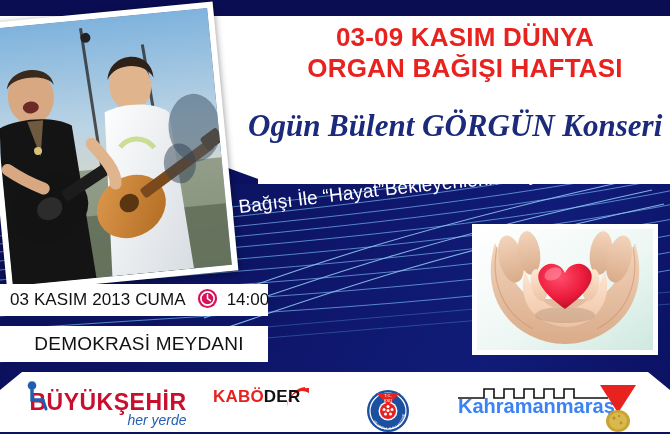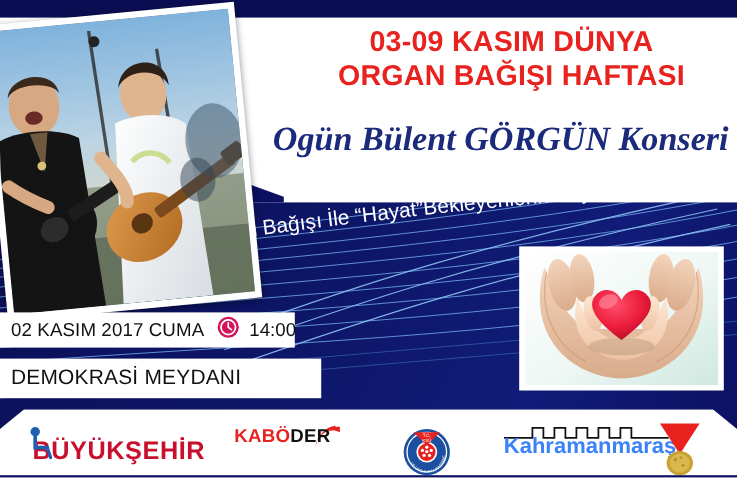--- a/index.html
+++ b/index.html
@@ -68,22 +68,22 @@
   
   .date-box{
     position:absolute;left:0;top:284px;width:268px;height:32px;
     background:#ffffff;display:flex;align-items:center;
   }
   .date-box .date-text{font-size:17px;color:#111;padding-left:10px;letter-spacing:.1px;white-space:nowrap;}
   .date-box .clock{margin-left:11px;flex:0 0 auto;}
   .date-box .time-text{font-size:17px;color:#111;margin-left:9px;white-space:nowrap;}
 
   .venue-box{
-    position:absolute;left:0;top:326px;width:292px;height:36px;
-    background:#ffffff;display:flex;align-items:center;
+    position:absolute;left:0;top:326px;width:268px;height:36px;
+    background:#ffffff;display:flex;align-items:center;justify-content:center;
   }
   .venue-box span{font-size:19px;color:#111;padding-left:10px;letter-spacing:.2px;white-space:nowrap;}
 
   
   .footer{
     position:absolute;left:0;bottom:0;width:670px;height:68px;
     background:#ffffff;
     clip-path:polygon(0 18px,22px 0,648px 0,670px 18px,670px 100%,0 100%);
   }
   .footer-rule{position:absolute;left:0;bottom:6px;width:670px;height:2px;background:#0b1060;}
@@ -288,21 +288,21 @@
         </g>
 
         <path d="M88 80 C 66 64, 56 50, 64 40 C 71 31, 84 34, 88 44 C 92 34, 105 31, 112 40 C 120 50, 110 64, 88 80 Z" fill="url(#heartG)"></path>
         <ellipse cx="76" cy="45" rx="9" ry="6" fill="#ff97a9" opacity="0.55" transform="rotate(-24 76 45)"></ellipse>
         <ellipse cx="88" cy="86" rx="30" ry="8" fill="#7a5a42" opacity="0.22"></ellipse>
       </svg>
     </div>
   </div>
 
   <div class="date-box">
-    <span class="date-text">02 KASIM 2017 CUMA</span>
+    <span class="date-text">03 KASIM 2013 CUMA</span>
     <span class="clock">
       <svg width="21" height="21" viewBox="0 0 21 21">
         <circle cx="10.5" cy="10.5" r="9.6" fill="#d4145a"></circle>
         <circle cx="10.5" cy="10.5" r="6.6" fill="none" stroke="#ffffff" stroke-width="1.6"></circle>
         <path d="M10.5 6.4 L10.5 10.5 L13.4 12.6" stroke="#ffffff" stroke-width="1.5" fill="none" stroke-linecap="round"></path>
       </svg>
     </span>
     <span class="time-text">14:00</span>
   </div>
 
@@ -316,20 +316,21 @@
       <div class="logo logo-buyuksehir">
         <div class="bs-stack">
           <span class="bs-wheel">
             <svg width="34" height="34" viewBox="0 0 34 34">
               <circle cx="13" cy="6.5" r="4.3" fill="#1f5fb0"></circle>
               <path d="M13 11 L13 21 L24 21" stroke="#1f5fb0" stroke-width="3.4" fill="none" stroke-linecap="round"></path>
               <path d="M24 21 L27 30" stroke="#1f5fb0" stroke-width="3" fill="none" stroke-linecap="round"></path>
             </svg>
           </span>
           <div class="bs-main">BÜYÜKŞEHİR</div>
+          <div class="bs-sub">her yerde</div>
         </div>
       </div>
 
       <div class="logo logo-kaboder">
         <div class="kb-wrap">
           <span class="kb-moon">
             <svg width="52" height="48" viewBox="0 0 52 48">
               <path d="M40 4 A 20 20 0 1 0 40 44 A 16 16 0 1 1 40 4 Z" fill="#111111"></path>
               <path d="M40 2 A 18 18 0 0 0 24 20 A 14 14 0 0 1 40 6 Z" fill="#e8221f"></path>
               <path d="M44 3 A 20 20 0 0 0 22 22 A 15 15 0 0 1 44 8 Z" fill="#e8221f"></path>

